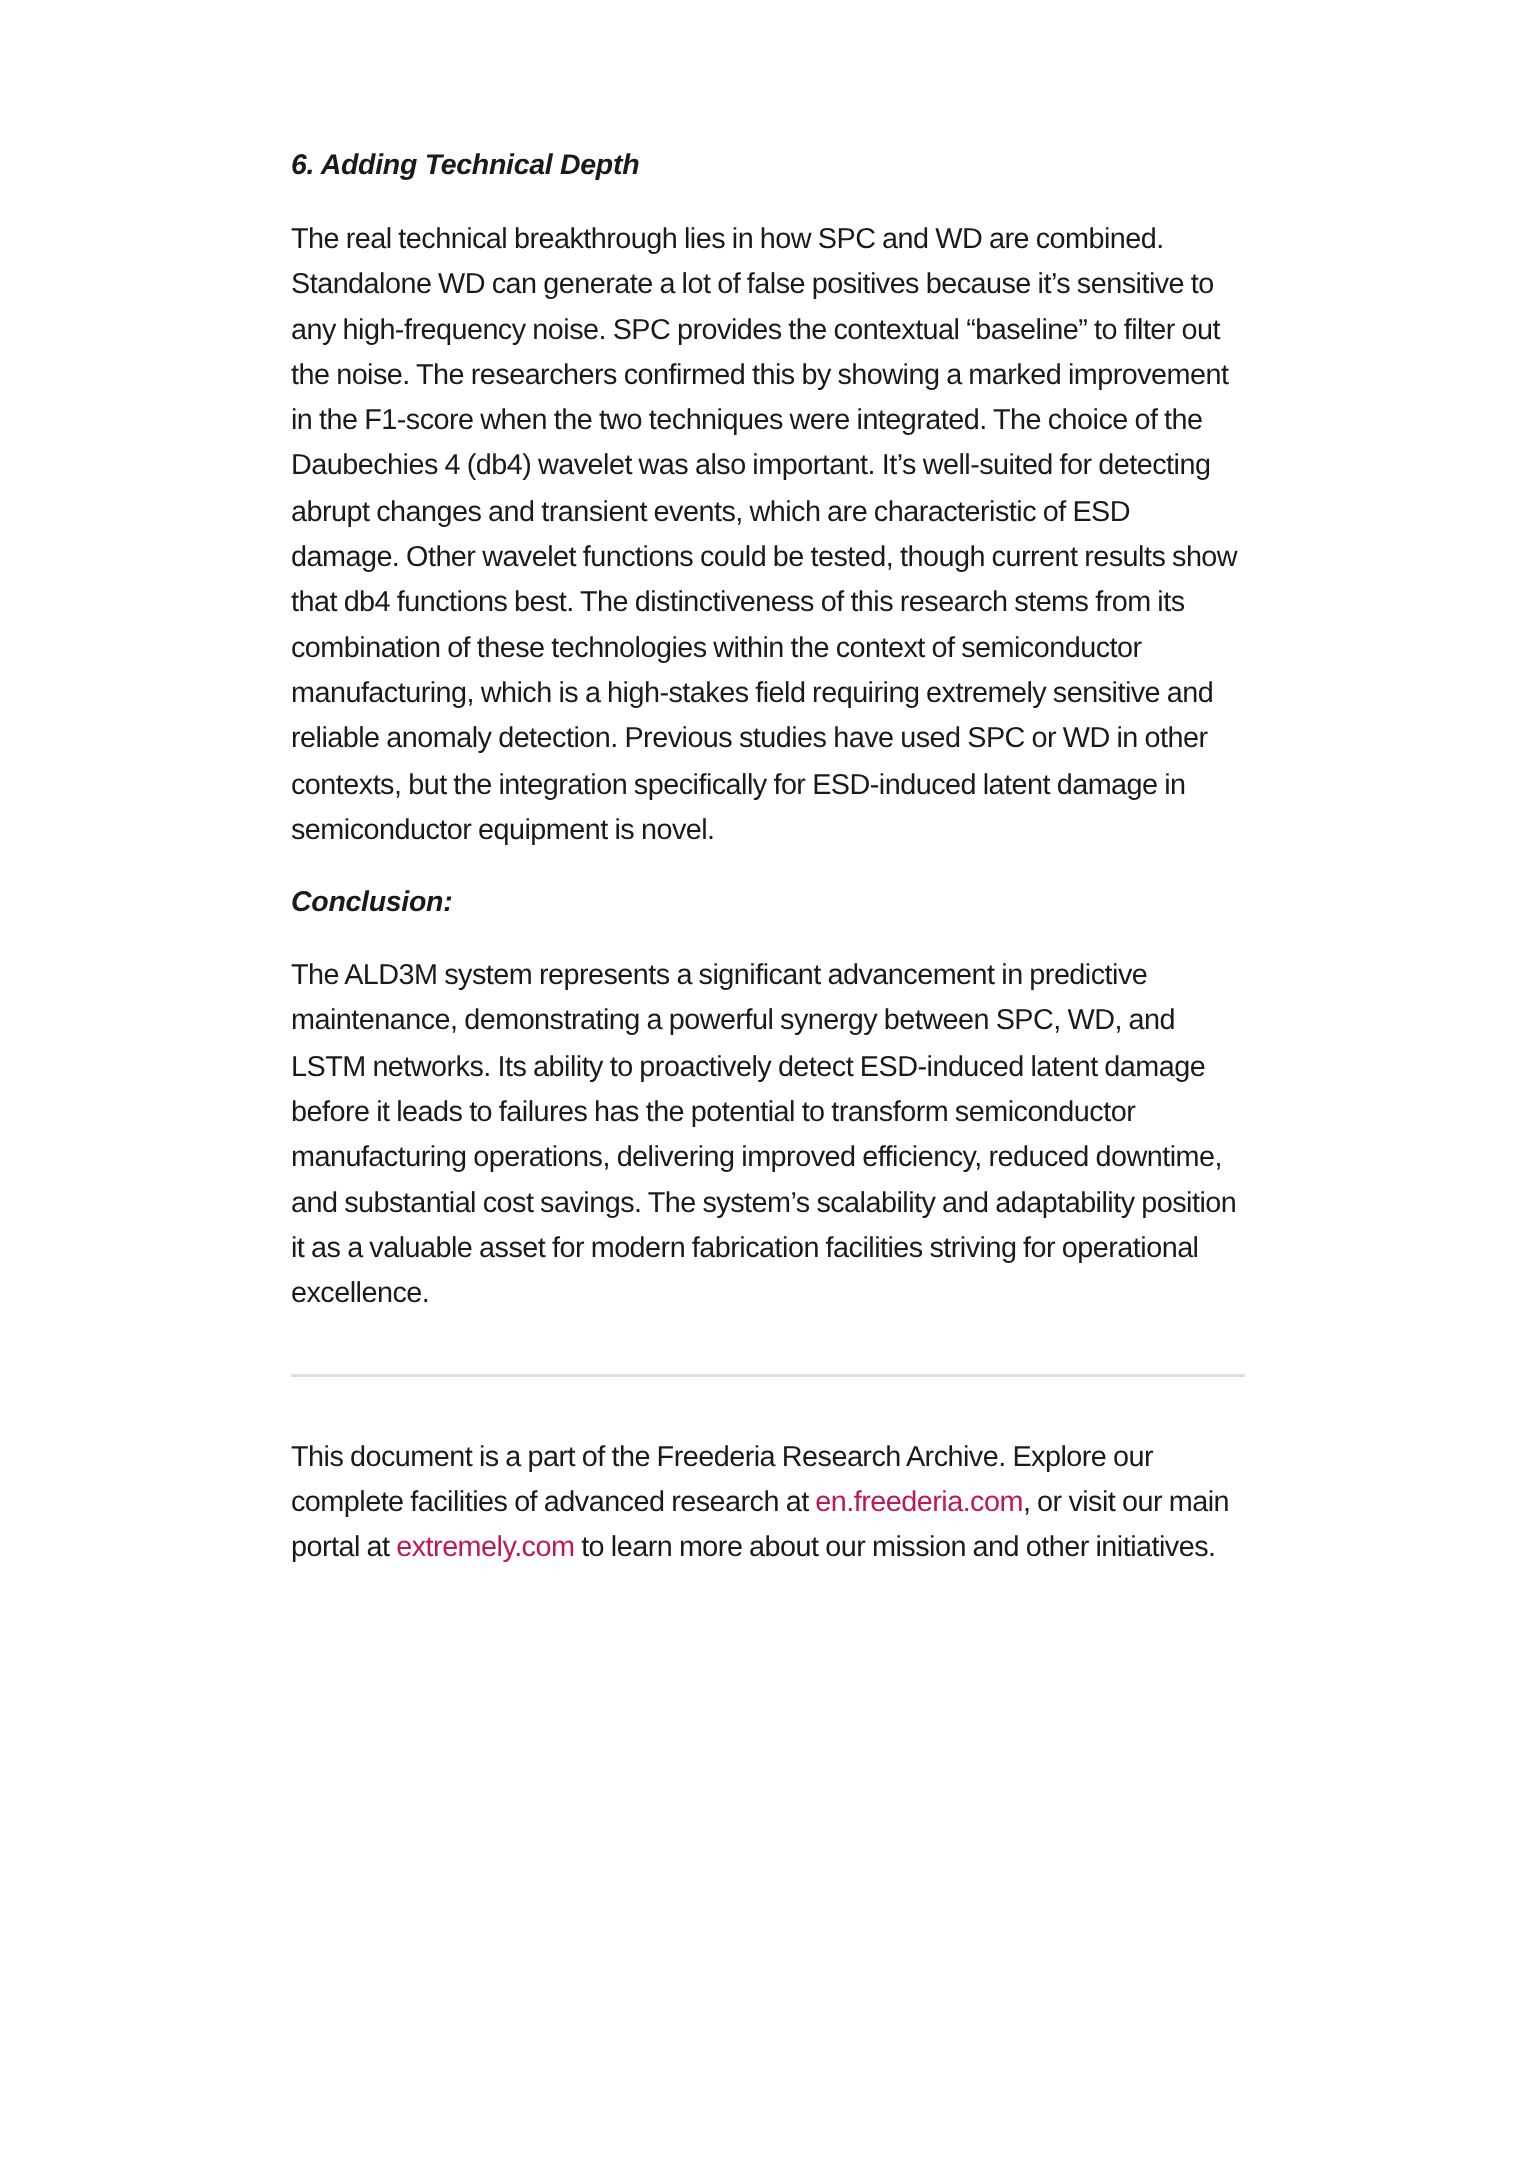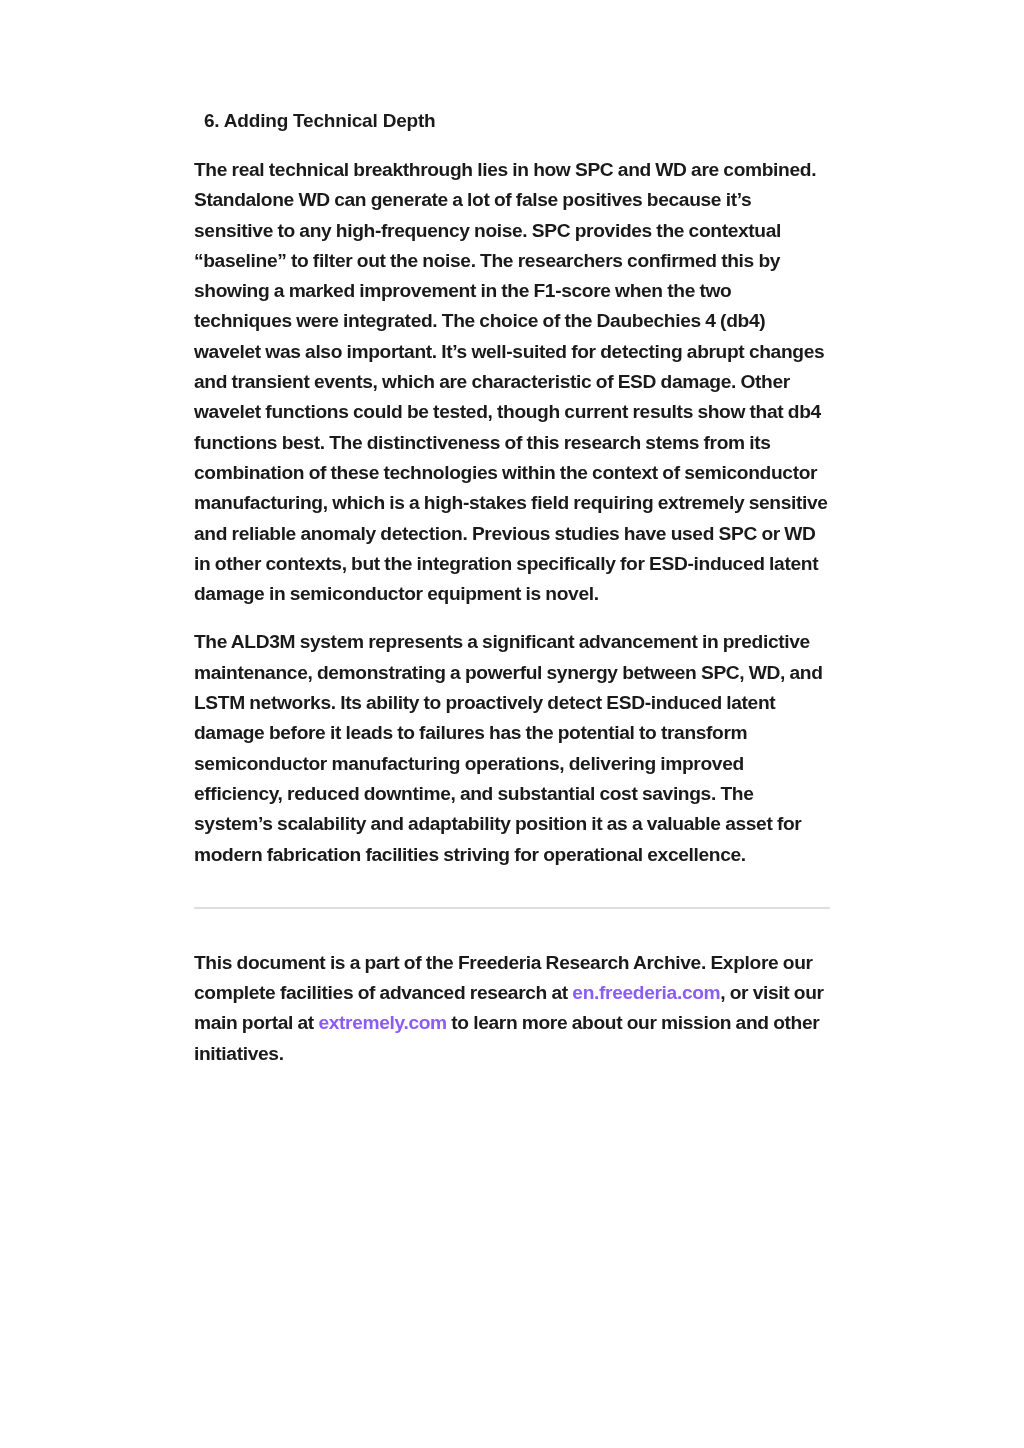--- a/index.html
+++ b/index.html
@@ -15,52 +15,53 @@
       font-family: "Liberation Sans", "DejaVu Sans", sans-serif;
       color: #1a1a1a;
     }
     .page {
       position: absolute;
       left: 194px;
       top: 96px;
       width: 636px;
     }
     h3 {
-      margin: 10px;
+      margin: 0;
       font-size: 19px;
       font-weight: bold;
       line-height: 30px;
       letter-spacing: -0.2px;
+      font-style: italic;
     }
     p {
       margin: 0;
       font-size: 19.2px;
       line-height: 30.3px;
       letter-spacing: -0.35px;
       word-spacing: -0.5px;
-      font-weight: bold;
     }
     .sec-heading { margin-bottom: 19px; }
     .para-gap { margin-bottom: 18px; }
     .divider {
       border: none;
       border-top: 2px solid #dedede;
       margin: 37px 0 39px 0;
       height: 0;
     }
     a.link {
-      color: #8b5cf6;
+      color: #be185d;
       text-decoration: none;
     }
   </style>
 </head>
 <body>
 
 <div class="page">
   <h3 class="sec-heading">6. Adding Technical Depth</h3>
   <p class="para-gap">The real technical breakthrough lies in how SPC and WD are combined. Standalone WD can generate a lot of false positives because it’s sensitive to any high-frequency noise. SPC provides the contextual “baseline” to filter out the noise. The researchers confirmed this by showing a marked improvement in the F1-score when the two techniques were integrated. The choice of the Daubechies 4 (db4) wavelet was also important. It’s well-suited for detecting abrupt changes and transient events, which are characteristic of ESD damage. Other wavelet functions could be tested, though current results show that db4 functions best. The distinctiveness of this research stems from its combination of these technologies within the context of semiconductor manufacturing, which is a high-stakes field requiring extremely sensitive and reliable anomaly detection. Previous studies have used SPC or WD in other contexts, but the integration specifically for ESD-induced latent damage in semiconductor equipment is novel.</p>
 
+  <h3 class="sec-heading">Conclusion:</h3>
   <p>The ALD3M system represents a significant advancement in predictive maintenance, demonstrating a powerful synergy between SPC, WD, and LSTM networks. Its ability to proactively detect ESD-induced latent damage before it leads to failures has the potential to transform semiconductor manufacturing operations, delivering improved efficiency, reduced downtime, and substantial cost savings. The system’s scalability and adaptability position it as a valuable asset for modern fabrication facilities striving for operational excellence.</p>
 
   <hr class="divider">
 
   <p><span>This document is a part of the Freederia Research Archive. Explore our complete facilities of advanced research at </span><a class="link">en.freederia.com</a><span>, or visit our main portal at </span><a class="link">extremely.com</a><span> to learn more about our mission and other initiatives.</span></p>
 </div>
 
 </body></html>

